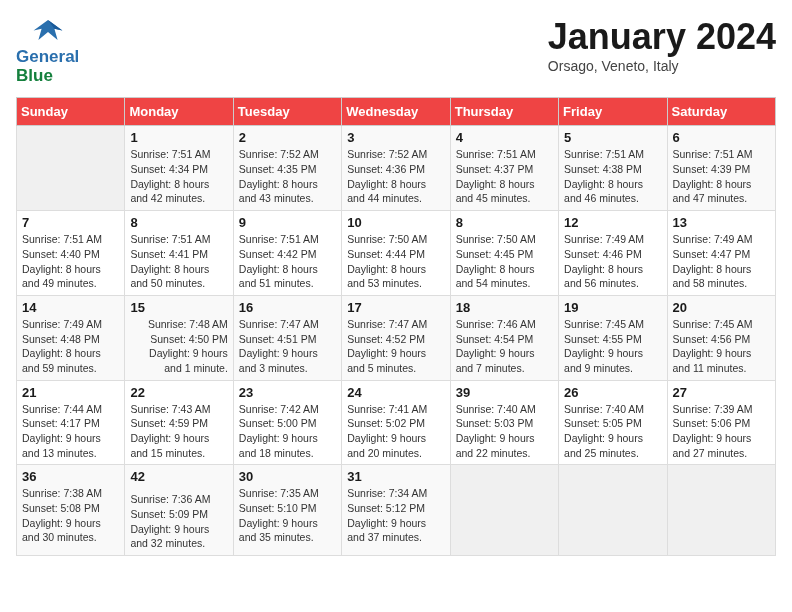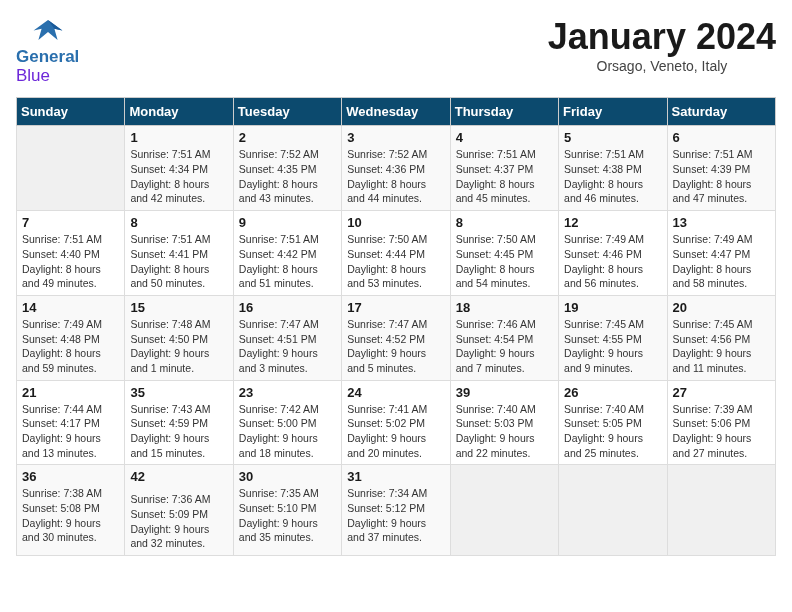--- a/index.html
+++ b/index.html
@@ -20,38 +20,38 @@
       display: flex;
       align-items: center;
       gap: 4px;
       flex-direction: column;
     }
     .logo-bird {
       width: 32px;
       height: 28px;
     }
     .title-block {
-      text-align: center;
+      text-align: left;
     }
     .month-title {
       font-size: 36px;
       font-weight: bold;
       color: #1a1a1a;
     }
     .location {
       font-size: 14px;
       color: #444;
     }
     table {
       width: 100%;
       border-collapse: collapse;
       font-size: 11px;
     }
     thead tr th {
-      background-color: #0c4a6e;
+      background-color: #ef4444;
       color: #fff;
       padding: 6px 4px;
       text-align: left;
       font-size: 13px;
       font-weight: bold;
       border: 1px solid #ccc;
     }
     tbody tr td {
       border: 1px solid #ddd;
       vertical-align: top;
@@ -88,21 +88,21 @@
 <div class="header">
   <div class="logo">
     <svg class="logo-bird" viewBox="0 0 40 35">
       <polygon points="20,5 38,18 28,16 32,30 20,20 8,30 12,16 2,18" fill="#2a6fad"></polygon>
       <polygon points="20,5 38,18 28,16" fill="#1a5a9a"></polygon>
     </svg>
     <div>
       <div style="font-size:17px;font-weight:bold;color:#1a1a1a;line-height:1.1;">
         <span style="color:#2a6fad;">General</span>
       </div>
-      <div style="font-size:17px;font-weight:normal;color:#6d28d9;line-height:1.1;">Blue</div>
+      <div style="font-size:17px;font-weight:bold;color:#15803d;line-height:1.1;">Blue</div>
     </div>
   </div>
   <div class="title-block">
     <div class="month-title">January 2024</div>
     <div class="location">Orsago, Veneto, Italy</div>
   </div>
 </div>
 
 <table>
   <thead>
@@ -216,21 +216,21 @@
       <tr>
         <td>
           <span class="day-number">14</span>
           <div class="day-info" style="white-space: pre-line;">Sunrise: 7:49 AM
 Sunset: 4:48 PM
 Daylight: 8 hours
 and 59 minutes.</div>
         </td>
         <td>
           <span class="day-number">15</span>
-          <div class="day-info" style="white-space: pre-line;">Sunrise: 7:48 AM
+          <div class="day-info" style="white-space: pre-line; text-align: right;">Sunrise: 7:48 AM
 Sunset: 4:50 PM
 Daylight: 9 hours
 and 1 minute.</div>
         </td>
         <td>
           <span class="day-number">16</span>
           <div class="day-info" style="white-space: pre-line;">Sunrise: 7:47 AM
 Sunset: 4:51 PM
 Daylight: 9 hours
 and 3 minutes.</div>
@@ -266,21 +266,21 @@
       </tr>
       <tr>
         <td>
           <span class="day-number">21</span>
           <div class="day-info" style="white-space: pre-line;">Sunrise: 7:44 AM
 Sunset: 4:17 PM
 Daylight: 9 hours
 and 13 minutes.</div>
         </td>
         <td>
-          <span class="day-number">35</span>
+          <span class="day-number">22</span>
           <div class="day-info" style="white-space: pre-line;">Sunrise: 7:43 AM
 Sunset: 4:59 PM
 Daylight: 9 hours
 and 15 minutes.</div>
         </td>
         <td>
           <span class="day-number">23</span>
           <div class="day-info" style="white-space: pre-line;">Sunrise: 7:42 AM
 Sunset: 5:00 PM
 Daylight: 9 hours

